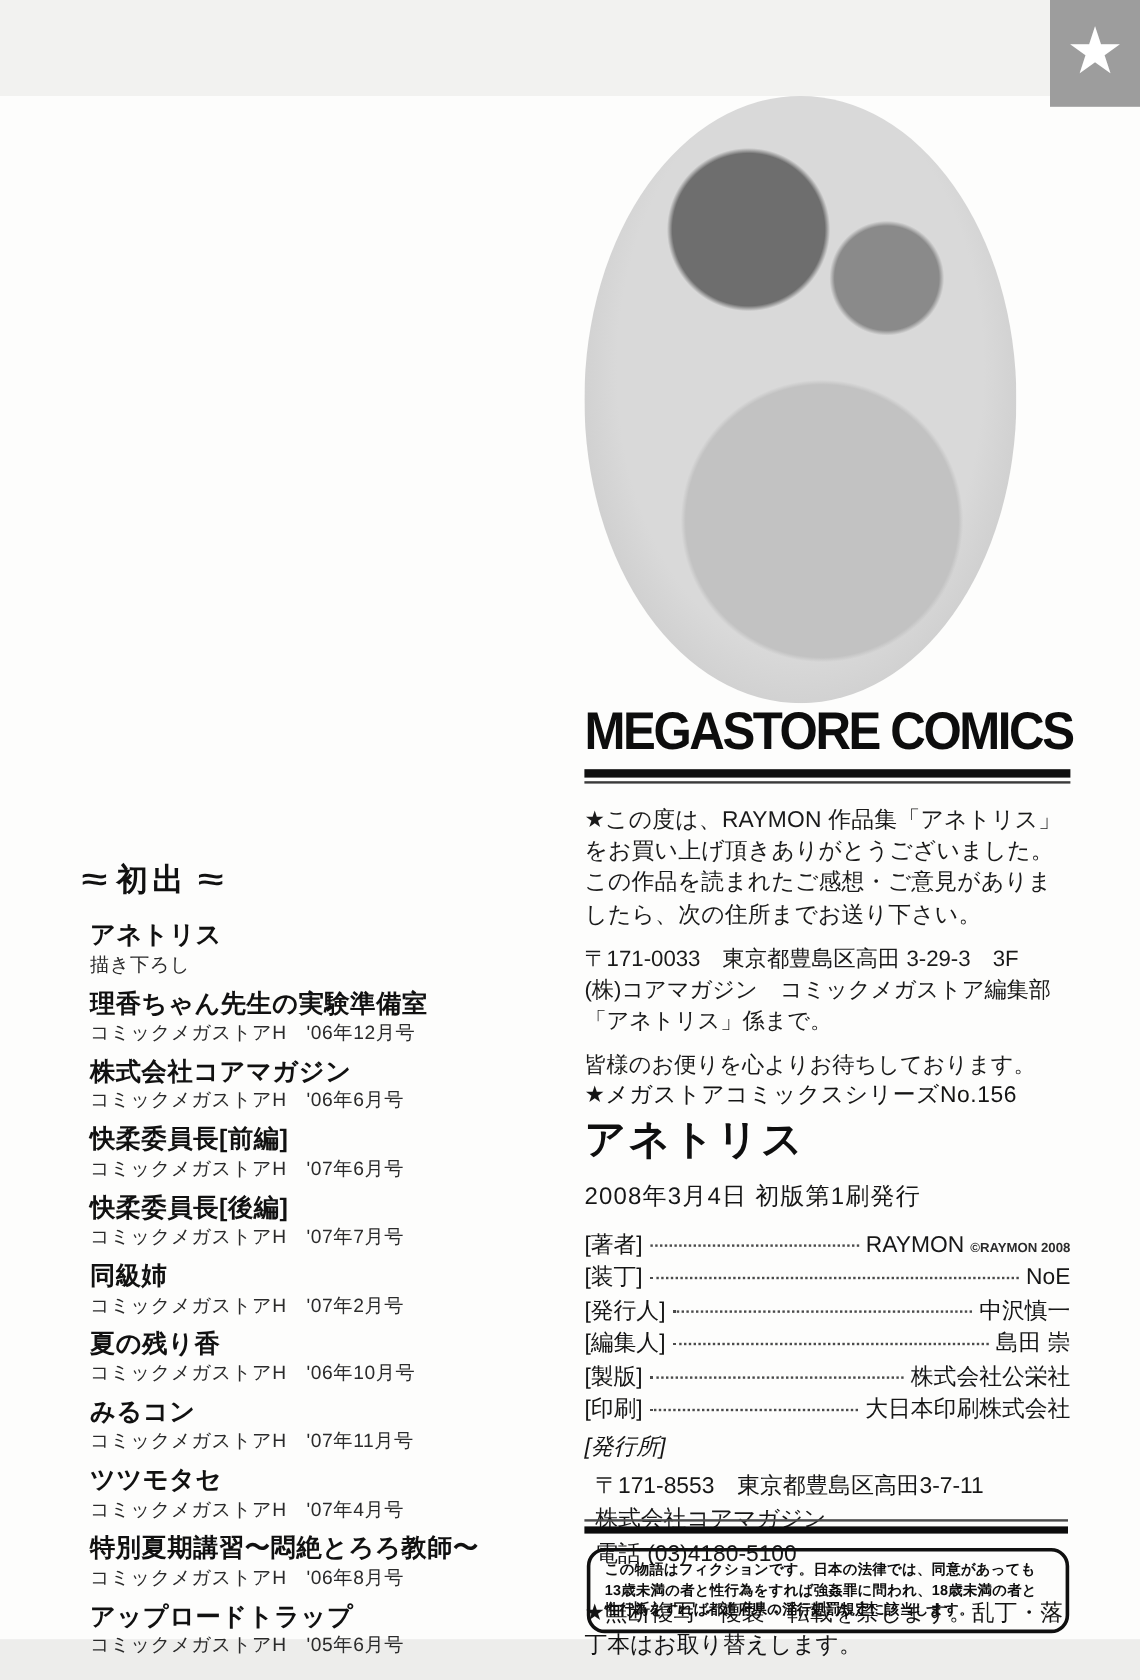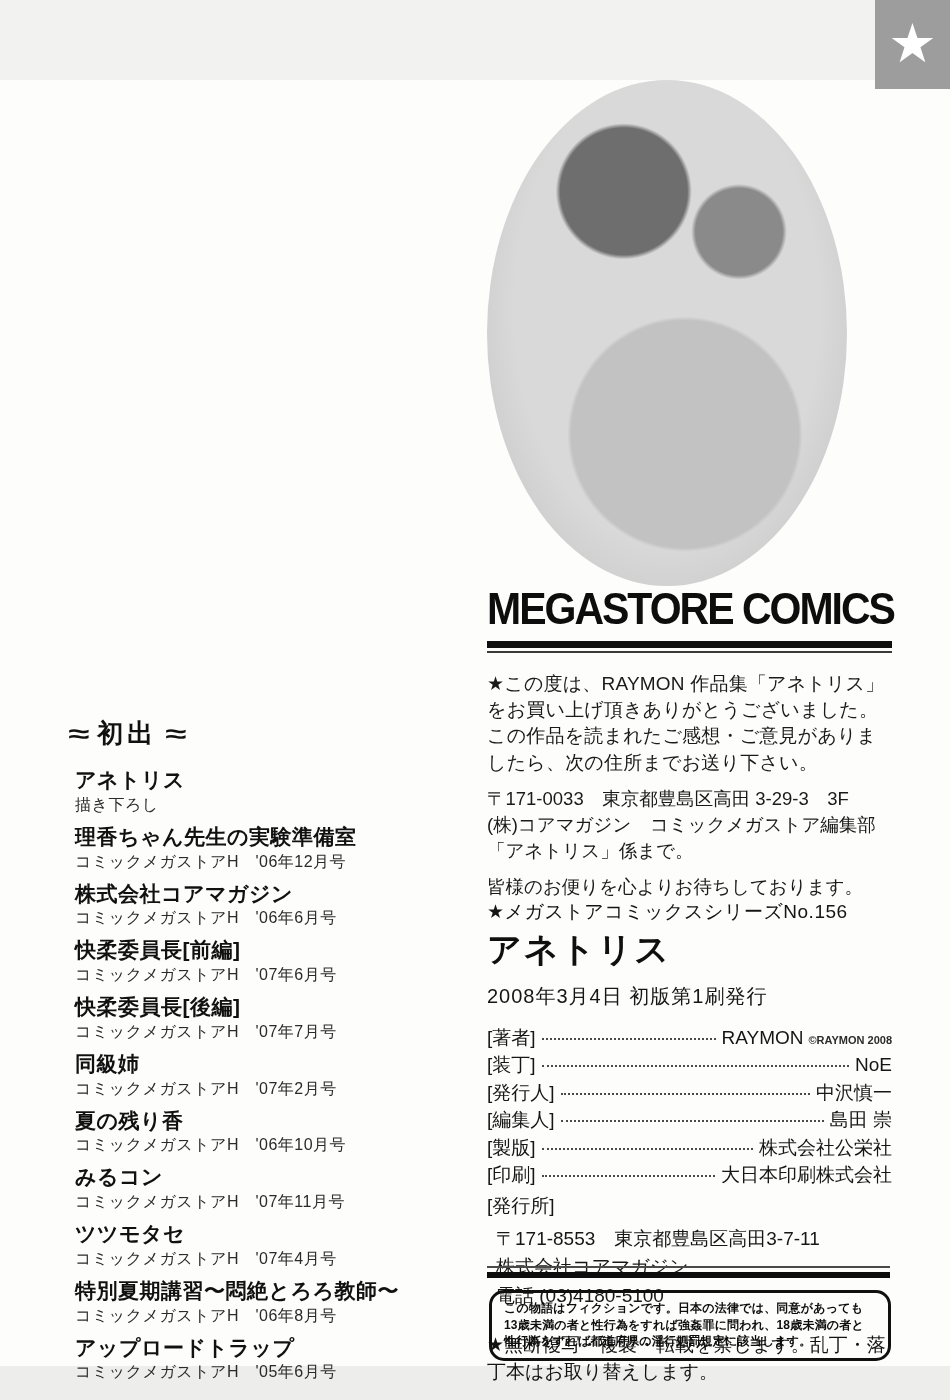--- a/index.html
+++ b/index.html
@@ -60,21 +60,21 @@
   .book-title{margin-top:2px;font-size:34px;font-weight:bold;color:#0f0f0f;letter-spacing:2px;}
   .edition-line{margin-top:10px;font-size:20px;color:#161616;letter-spacing:1px;}
 
   .credits{margin-top:18px;text-align:center;}
   .credit-row{display:flex;align-items:baseline;font-size:19px;line-height:1.0;margin-bottom:8.5px;color:#161616;}
   .credit-label{white-space:nowrap;}
   .leader{flex:1;border-bottom:2.5px dotted #4a4a4a;margin:0 6px;transform:translateY(-4px);}
   .credit-value{white-space:nowrap;}
   .credit-note{font-size:11px;font-weight:bold;color:#2b2b2b;margin-left:5px;}
 
-  .publisher-label{font-size:19px;color:#161616;margin-top:2px;}
+  .publisher-label{font-size:19px;color:#161616;margin-top:2px;font-style:italic;}
   .publisher-lines{margin-top:6px;font-size:19px;line-height:1.5;color:#161616;padding-left:9px;}
 
   .notice{margin-top:22px;font-size:19px;line-height:1.42;color:#131313;}
 
   .closing-rules{left:487px;top:1266px;width:403px;}
   .rule-thin{height:2px;background:#4a4a4a;}
   .rule-thick{height:6px;background:#0c0c0c;margin-top:4px;}
 
   .disclaimer-box{
     left:489px;top:1290px;width:372px;

